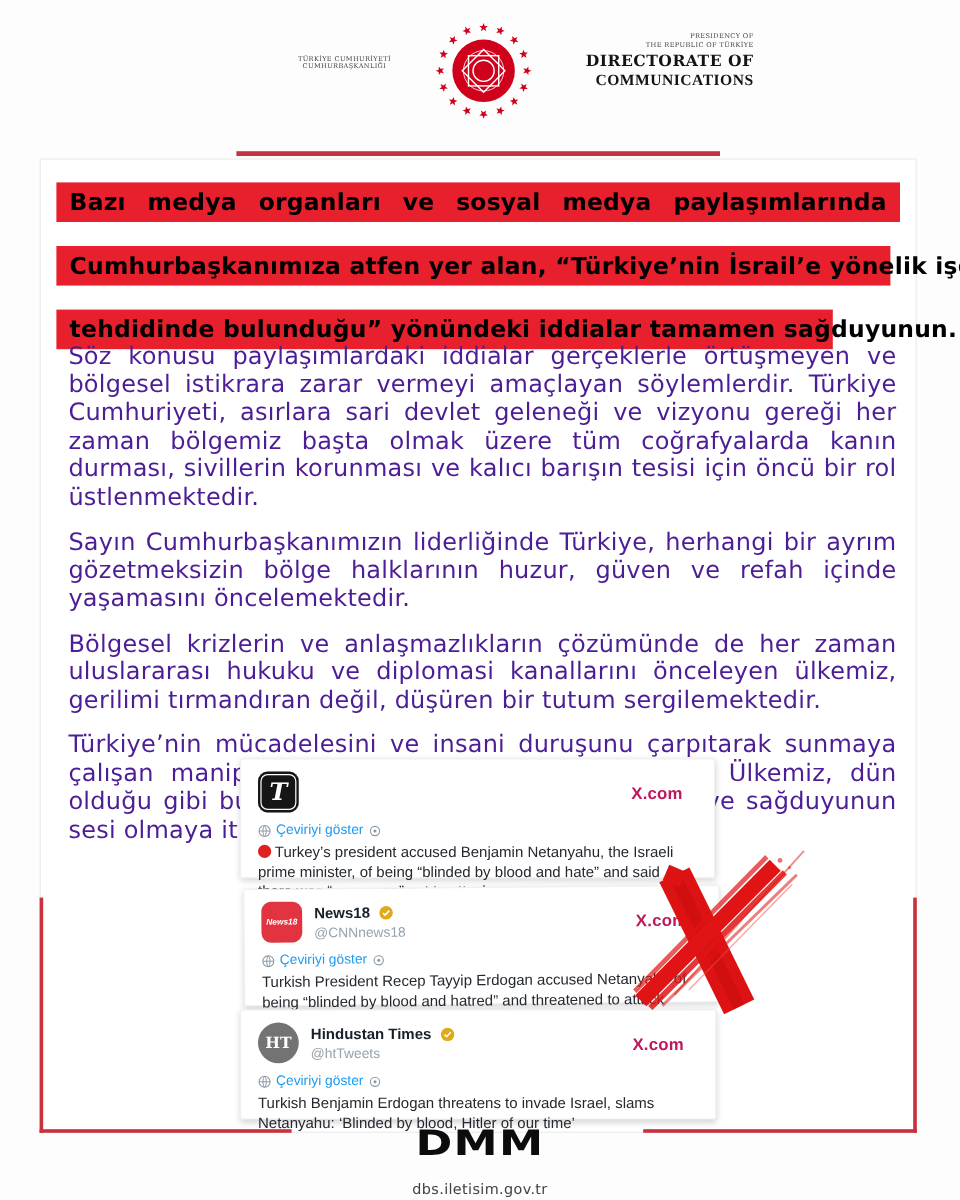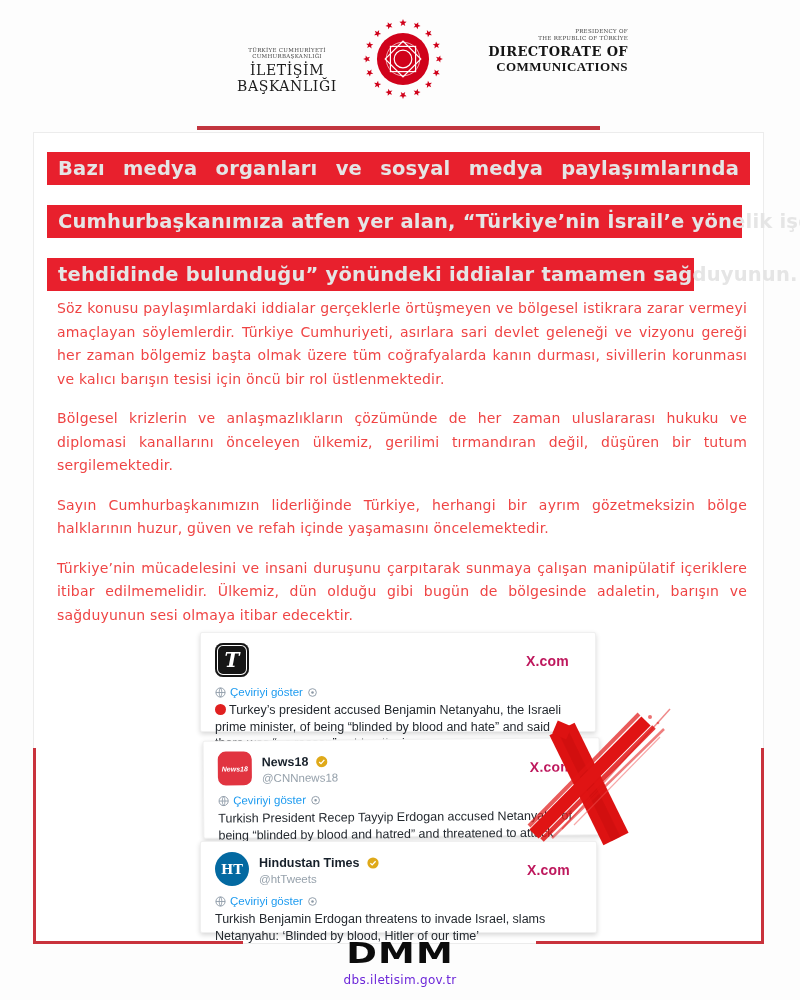--- a/index.html
+++ b/index.html
@@ -24,69 +24,68 @@
   
   .card{left:33px;top:132px;width:731px;height:812px;background:#ffffff;border:1px solid #ececec;box-sizing:border-box;}
   .rb{background:#c9323c;}
   .rb-left{left:33px;top:748px;width:3px;height:196px;}
   .rb-right{left:761px;top:748px;width:3px;height:196px;}
   .rb-bot-l{left:33px;top:941px;width:210px;height:3px;}
   .rb-bot-r{left:536px;top:941px;width:228px;height:3px;}
 
   
   .headline{left:47px;top:152px;}
-  .hl{display:block;background:#e8202d;color:#e5e5e5;font-weight:bold;
+  .hl{display:block;background:#e8202d;color:#000000;font-weight:bold;
       font-size:19.5px;height:33px;line-height:33px;padding:0 11px;margin-bottom:20px;
       box-sizing:border-box;text-align:justify;text-align-last:justify;letter-spacing:.2px;white-space:nowrap;}
   .hl1{width:703px;}
   .hl2{width:695px;}
   .hl3{width:647px;}
 
   
   .bodytext{left:57px;top:281px;width:690px;}
-  .bodytext p{margin:16px 0 14px 0;font-size:14px;line-height:23.5px;letter-spacing:.2px;
-      color:#ef4444;text-align:justify;}
+  .bodytext p{margin:4px 0 14px 0;font-size:20px;line-height:23.5px;letter-spacing:.2px;
+      color:#4c1d95;text-align:justify;}
 
   
   .tweet{background:#ffffff;border:1px solid #f0f0f0;border-radius:2px;
       box-shadow:0 2px 5px rgba(0,0,0,.16);box-sizing:border-box;padding:10px 14px;
       font-family:"Liberation Sans",sans-serif;}
   .tw1{left:200px;top:632px;width:396px;height:100px;}
   .tw2{left:203px;top:739px;width:397px;height:98px;transform:rotate(-0.5deg);}
   .tw3{left:200px;top:841px;width:397px;height:92px;}
   .tw-head{position:relative;min-height:36px;}
   .avatar{position:absolute;left:0;top:0;width:34px;height:34px;display:flex;align-items:center;justify-content:center;color:#fff;}
   .av-sq{border-radius:8px;}
   .av-ci{border-radius:50%;}
   .av-tg{background:#161616;font-family:"DejaVu Serif",serif;font-style:italic;font-weight:bold;font-size:20px;box-shadow:inset 0 0 0 2px #161616,inset 0 0 0 3px #ffffff;}
   .av-n18{background:#e13440;font-size:7px;font-weight:bold;font-style:italic;}
-  .av-ht{background:#0369a1;font-family:"DejaVu Serif",serif;font-weight:bold;font-size:13px;}
+  .av-ht{background:#737373;font-family:"DejaVu Serif",serif;font-weight:bold;font-size:13px;}
   .tw-names{margin-left:44px;padding-top:1px;}
   .tw-name{font-size:12.5px;font-weight:bold;color:#17202a;display:inline-block;vertical-align:middle;}
   .badge{display:inline-block;vertical-align:middle;margin-left:3px;}
   .tw-handle{font-size:11.5px;color:#97a2ac;margin-top:2px;}
   .tw-site{position:absolute;right:12px;top:10px;font-size:14px;font-weight:bold;color:#be185d;letter-spacing:.2px;}
   .tw-translate{margin-top:7px;font-size:11.5px;color:#1d9bf0;display:flex;align-items:center;gap:4px;}
   .tw-text{margin-top:4px;font-size:12.5px;line-height:16.5px;color:#24292f;}
   .red-dot{display:inline-block;width:11px;height:11px;border-radius:50%;background:#e02020;margin-right:3px;vertical-align:-1px;}
 
   
   .redx{left:522px;top:697px;pointer-events:none;}
 
   
   .footer{left:280px;top:940px;width:240px;text-align:center;}
   .dmm{font-size:33px;font-weight:900;letter-spacing:1px;color:#0c0c0c;transform:scale(1.12,.88);transform-origin:center top;line-height:30px;}
-  .dmm-url{font-size:12px;color:#6d28d9;letter-spacing:.3px;margin-top:3px;}
+  .dmm-url{font-size:12px;color:#404040;letter-spacing:.3px;margin-top:14px;}
 </style>
 </head>
 <body>
 
 <div class="abs hdr-left">
   <div class="tiny">TÜRKİYE CUMHURİYETİ CUMHURBAŞKANLIĞI</div>
-  <div class="big">İLETİŞİM BAŞKANLIĞI</div>
 </div>
 
 <svg class="abs emblem" width="84" height="84" viewBox="0 0 100 100">
   <defs>
     <path id="st" d="M0,-4.5 L1.12,-1.54 L4.28,-1.39 L1.81,0.59 L2.65,3.64 L0,1.9 L-2.65,3.64 L-1.81,0.59 L-4.28,-1.39 L-1.12,-1.54 Z" fill="#d0021b"></path>
   </defs>
   <g>
     <use href="#st" transform="rotate(0 50 50) translate(50 7)"></use>
     <use href="#st" transform="rotate(22.5 50 50) translate(50 7)"></use>
     <use href="#st" transform="rotate(45 50 50) translate(50 7)"></use>
@@ -129,22 +128,22 @@
 <div class="abs rb rb-bot-r"></div>
 
 <div class="abs headline">
   <span class="hl hl1">Bazı medya organları ve sosyal medya paylaşımlarında</span>
   <span class="hl hl2">Cumhurbaşkanımıza atfen yer alan, “Türkiye’nin İsrail’e yönelik işgal</span>
   <span class="hl hl3">tehdidinde bulunduğu” yönündeki iddialar tamamen sağduyunun.</span>
 </div>
 
 <div class="abs bodytext">
   <p>Söz konusu paylaşımlardaki iddialar gerçeklerle örtüşmeyen ve bölgesel istikrara zarar vermeyi amaçlayan söylemlerdir. Türkiye Cumhuriyeti, asırlara sari devlet geleneği ve vizyonu gereği her zaman bölgemiz başta olmak üzere tüm coğrafyalarda kanın durması, sivillerin korunması ve kalıcı barışın tesisi için öncü bir rol üstlenmektedir.</p>
+  <p>Sayın Cumhurbaşkanımızın liderliğinde Türkiye, herhangi bir ayrım gözetmeksizin bölge halklarının huzur, güven ve refah içinde yaşamasını öncelemektedir.</p>
   <p>Bölgesel krizlerin ve anlaşmazlıkların çözümünde de her zaman uluslararası hukuku ve diplomasi kanallarını önceleyen ülkemiz, gerilimi tırmandıran değil, düşüren bir tutum sergilemektedir.</p>
-  <p>Sayın Cumhurbaşkanımızın liderliğinde Türkiye, herhangi bir ayrım gözetmeksizin bölge halklarının huzur, güven ve refah içinde yaşamasını öncelemektedir.</p>
   <p>Türkiye’nin mücadelesini ve insani duruşunu çarpıtarak sunmaya çalışan manipülatif içeriklere itibar edilmemelidir. Ülkemiz, dün olduğu gibi bugün de bölgesinde adaletin, barışın ve sağduyunun sesi olmaya itibar edecektir.</p>
 </div>
 
 <div class="abs tweet tw1">
   <div class="tw-head">
     <div class="avatar av-sq av-tg">T</div>
     <div class="tw-site">X.com</div>
   </div>
   <div class="tw-translate">
     <svg width="11" height="11" viewBox="0 0 12 12">

